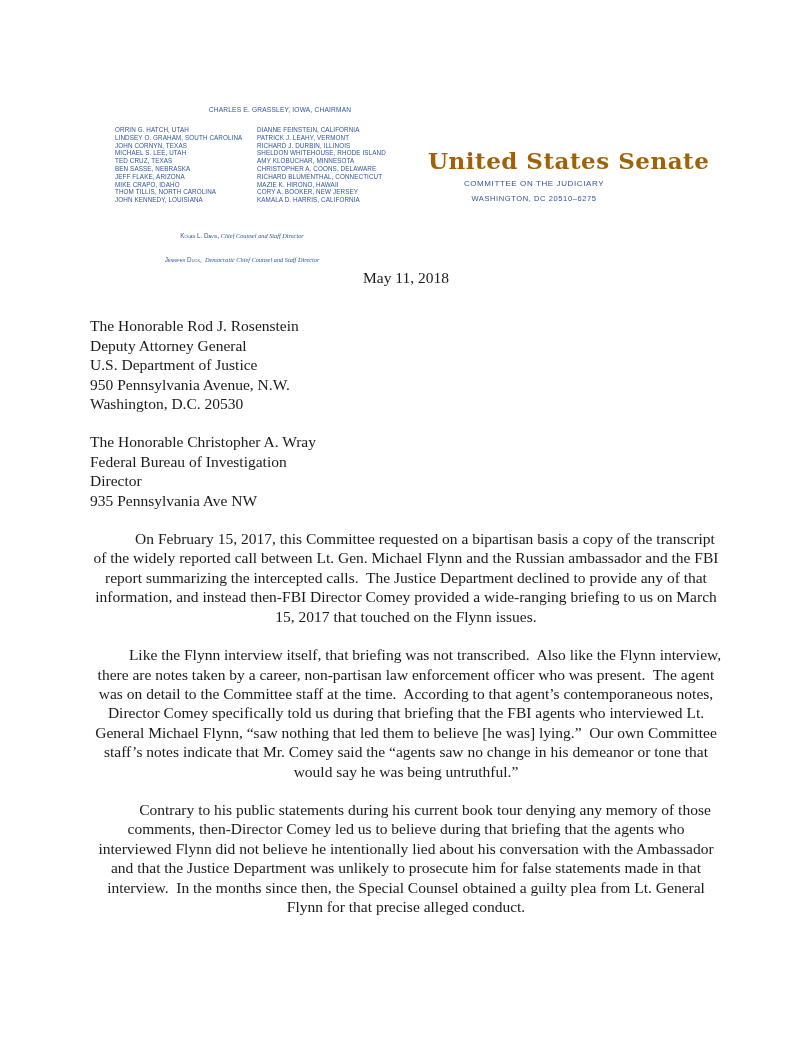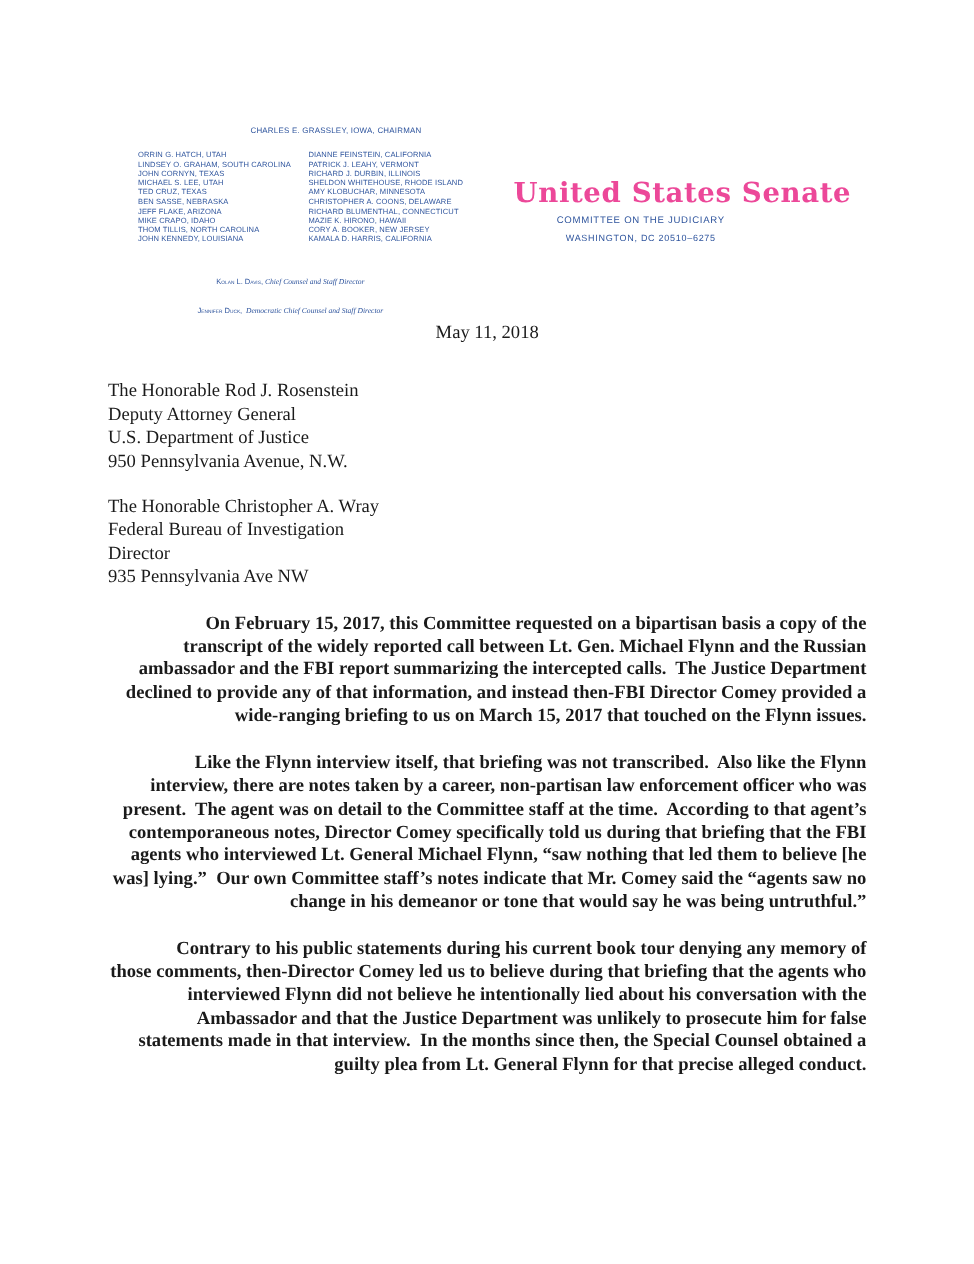--- a/index.html
+++ b/index.html
@@ -60,21 +60,21 @@
   .senate-block {
     position: absolute;
     top: 148px; left: 428px; width: 212px;
     text-align: center;
   }
   .senate-wordmark {
     font-family: "DejaVu Serif", serif;
     font-weight: bold;
     font-size: 23px;
     line-height: 26px;
-    color: #ec4899;
+    color: #a16207;
     letter-spacing: 0.5px;
     white-space: nowrap;
   }
   .committee-name {
     margin-top: 5px;
     font-size: 8px;
     letter-spacing: 0.6px;
     white-space: nowrap;
   }
   .committee-address {
@@ -101,22 +101,21 @@
   }
   .address-block div { white-space: nowrap; }
   .salutation {
     margin: 0 0 19px 0;
     white-space: nowrap;
   }
   .body-paragraph {
     margin: 0 0 19px 0;
     text-indent: 38px;
     white-space: pre-wrap;
-    text-align: right;
-    font-weight: bold;
+    text-align: center;
   }
 </style>
 </head>
 <body>
 
 <div class="page">
 
   <div class="letterhead">
 
     <div class="chairman-line">CHARLES E. GRASSLEY, IOWA, CHAIRMAN</div>
@@ -162,20 +161,21 @@
 
   <div class="letter-body">
 
     <p class="date-line">May 11, 2018</p>
 
     <div class="address-block">
       <div>The Honorable Rod J. Rosenstein</div>
       <div>Deputy Attorney General</div>
       <div>U.S. Department of Justice</div>
       <div>950 Pennsylvania Avenue, N.W.</div>
+      <div>Washington, D.C. 20530</div>
     </div>
 
     <div class="address-block">
       <div>The Honorable Christopher A. Wray</div>
       <div>Federal Bureau of Investigation</div>
       <div>Director</div>
       <div>935 Pennsylvania Ave NW</div>
     </div>
 
 

